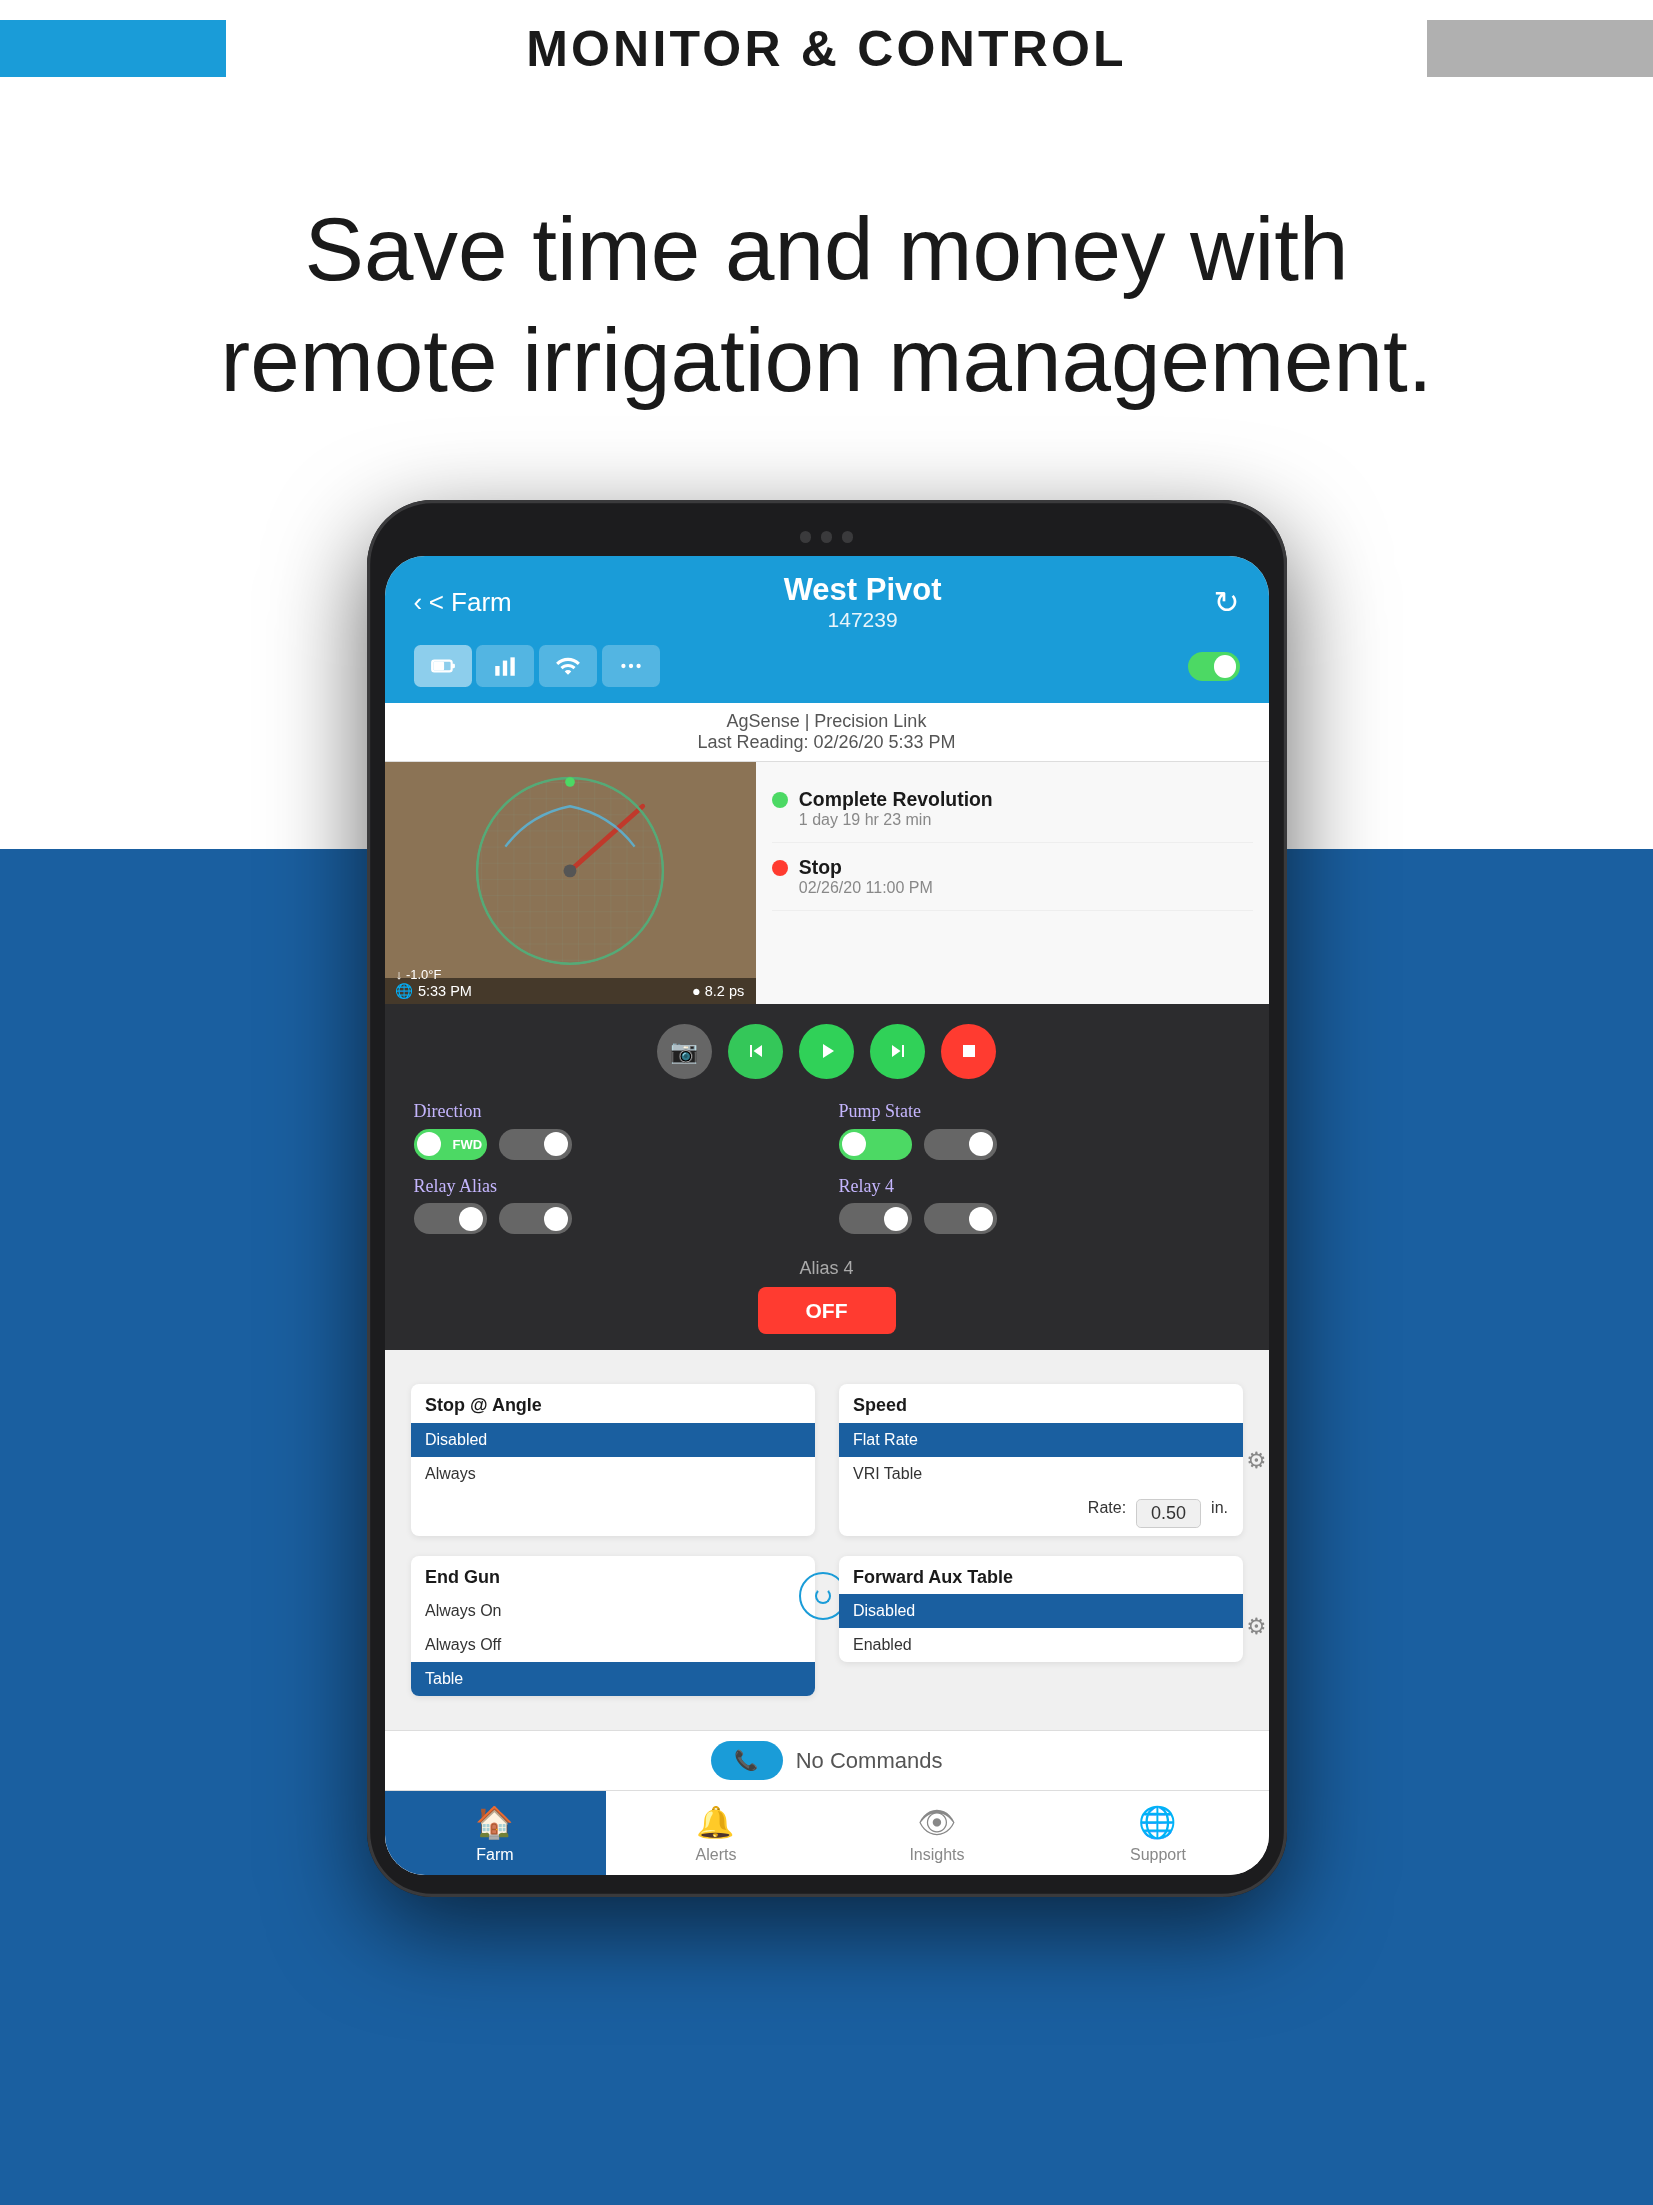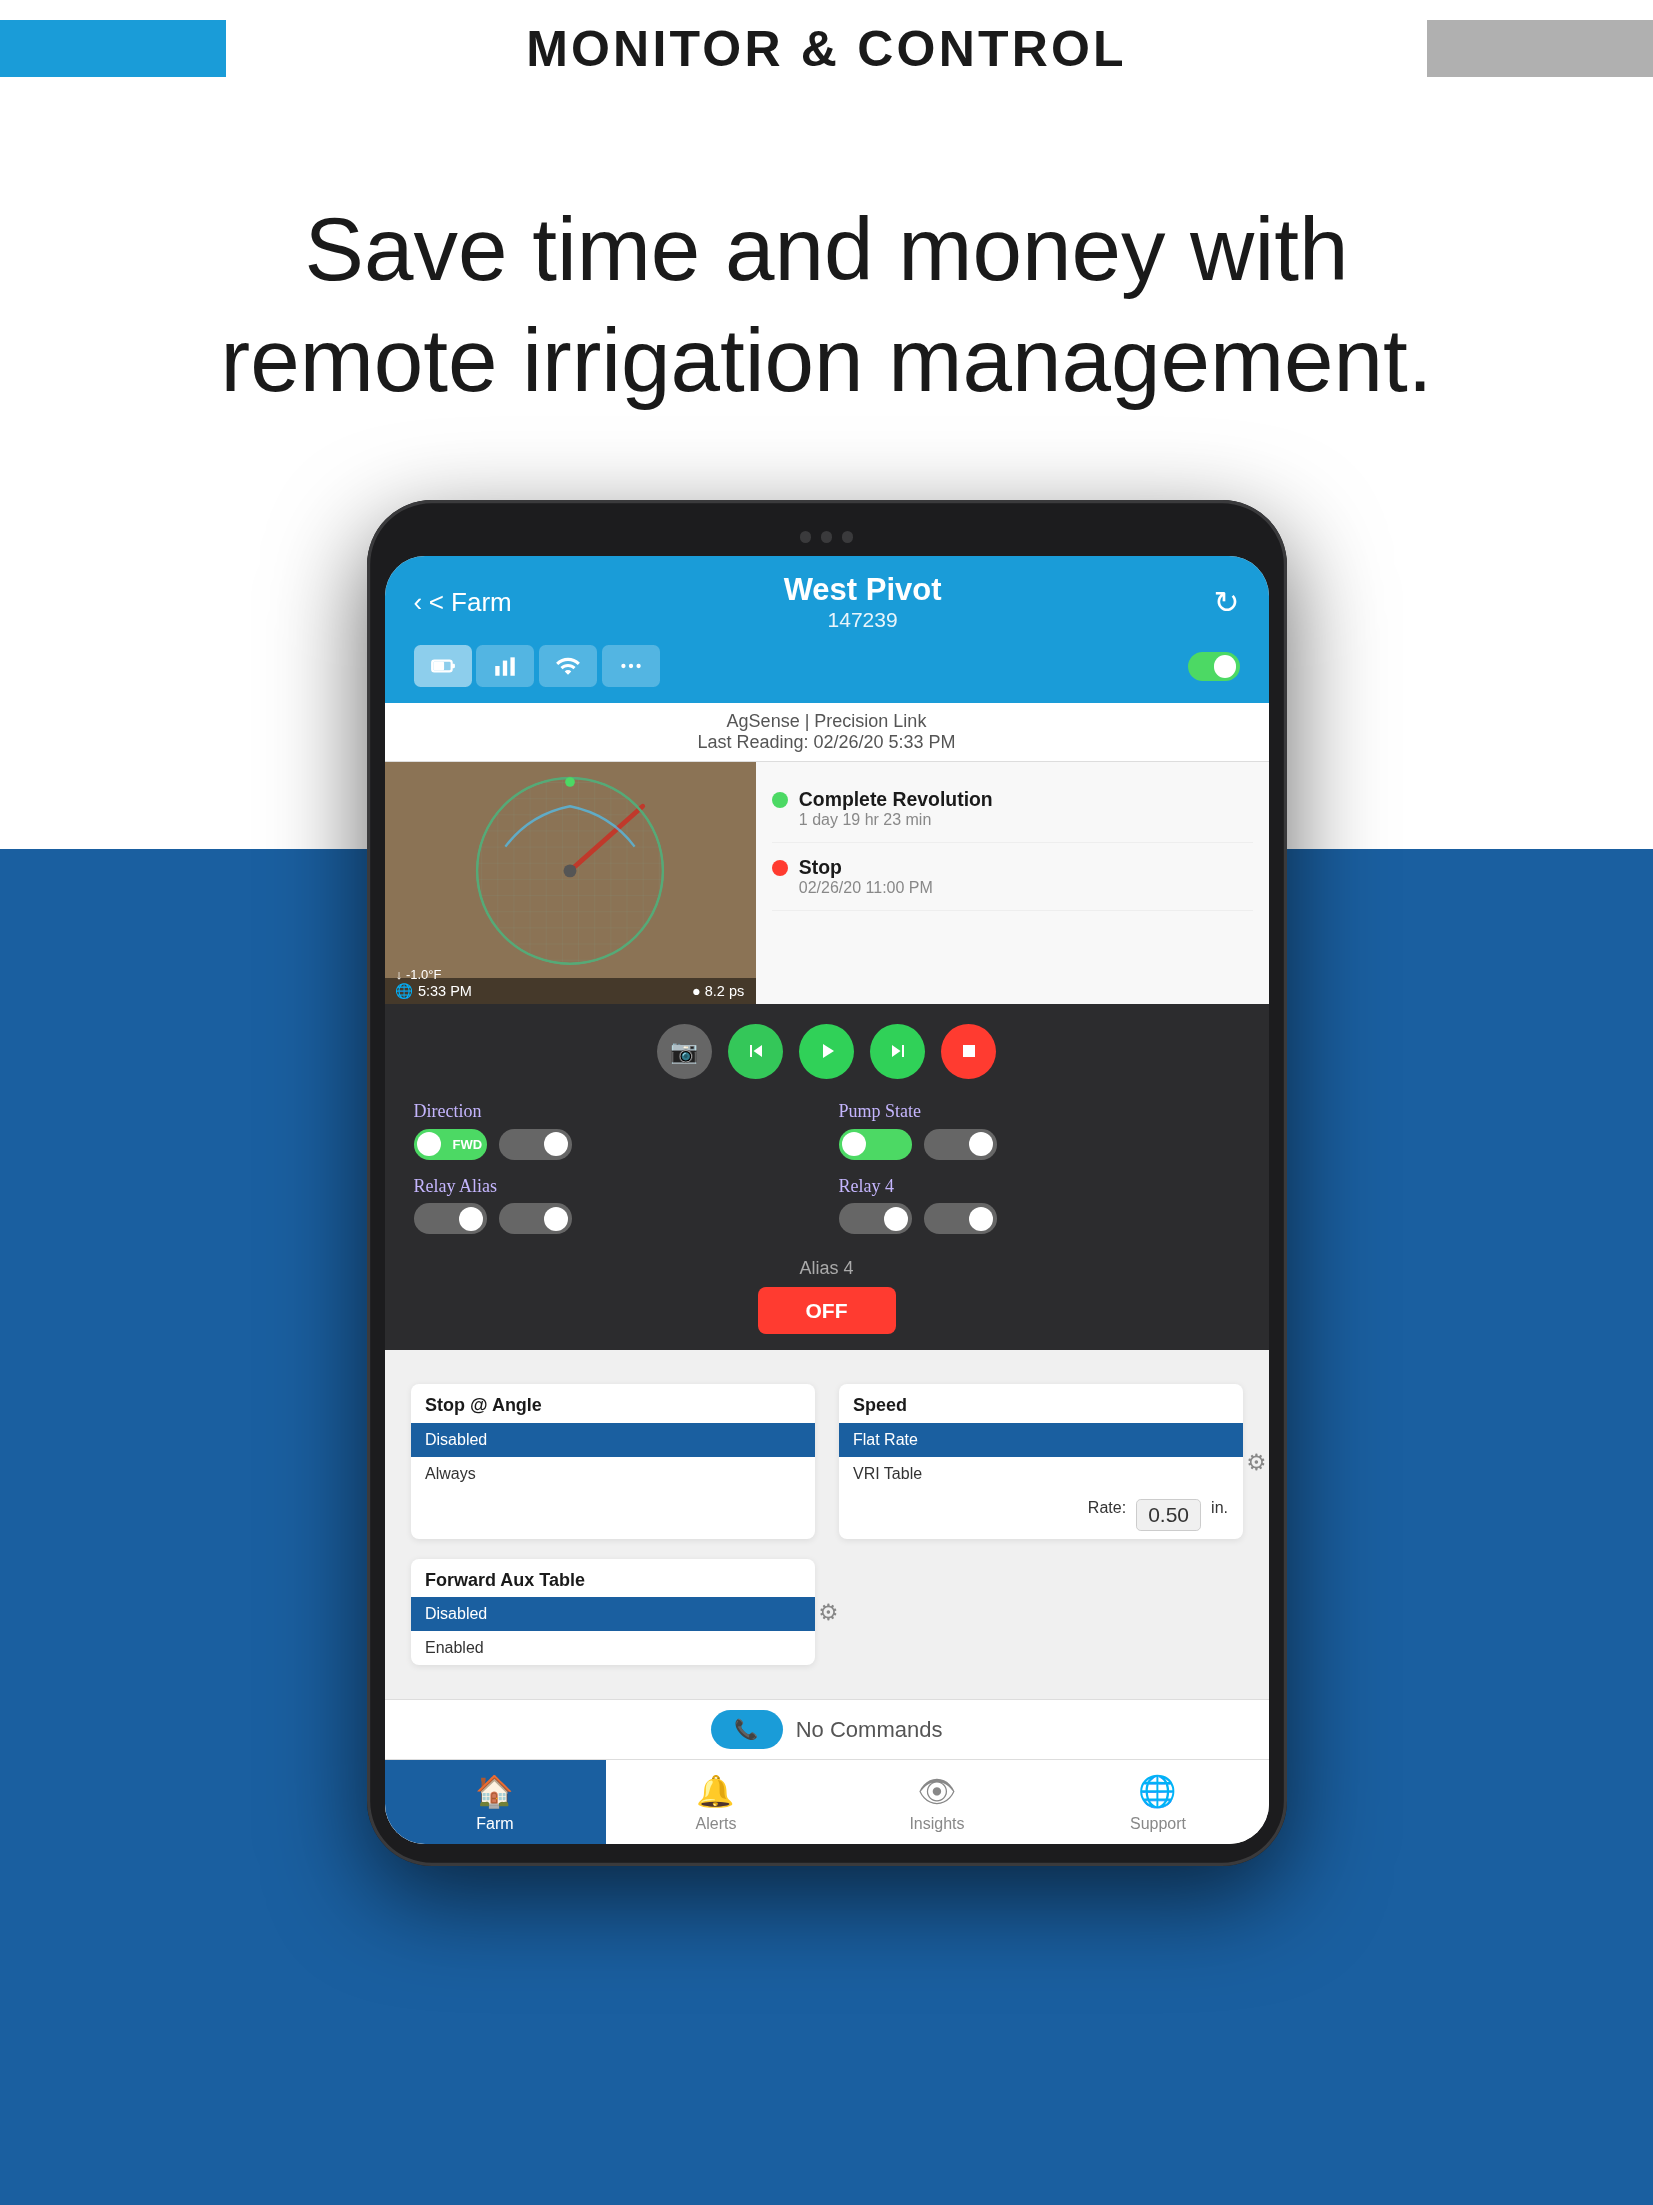--- a/index.html
+++ b/index.html
@@ -411,21 +411,21 @@
       display: flex;
       justify-content: flex-end;
       align-items: flex-start;
       gap: 10px;
     }
     .rate-input {
       background: #f0f0f0;
       border: 0.8px solid #ccc;
       border-radius: 4.8px;
       padding: 3.2px 8px;
-      font-size: 21px;
+      font-size: 18px;
       width: 65px;
       text-align: center;
     }
 
     
     .command-bar {
       background: #fff;
       display: flex;
       align-items: center;
       justify-content: center;
@@ -707,20 +707,31 @@
               <div class="setting-row-normal">VRI Table</div>
               <div class="rate-row">
                 <span>Rate:</span>
                 <span class="rate-input">0.50</span>
                 <span>in.</span>
               </div>
             </div>
             <div class="gear-icon" style="position:absolute;right:-24px;top:50%;transform:translateY(-50%);">⚙</div>
           </div>
 
+          <div style="position:relative;">
+            <div class="setting-card">
+              <div class="setting-card-header">End Gun</div>
+              <div class="setting-row-normal">Always On</div>
+              <div class="setting-row-normal">Always Off</div>
+              <div class="setting-row-selected">Table</div>
+            </div>
+            <div style="position:absolute;right:-32px;top:16px;width:48px;height:48px;border-radius:50%;border:2.4px solid #1a9cd8;display:flex;align-items:center;justify-content:center;">
+              <div style="width:16px;height:16px;border-radius:50%;border:2.4px solid #1a9cd8;border-top-color:transparent;"></div>
+            </div>
+          </div>
 
           <div style="position:relative;">
             <div class="setting-card">
               <div class="setting-card-header">Forward Aux Table</div>
               <div class="setting-row-selected">Disabled</div>
               <div class="setting-row-normal">Enabled</div>
             </div>
             <div class="gear-icon" style="position:absolute;right:-24px;top:50%;transform:translateY(-50%);">⚙</div>
           </div>
 

